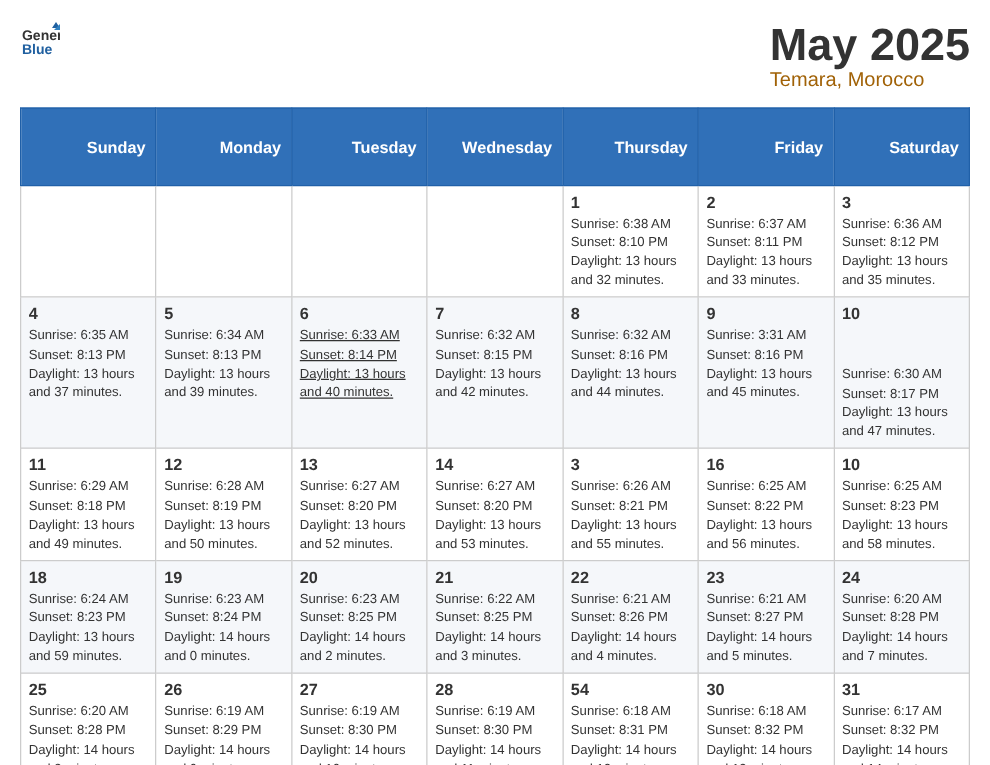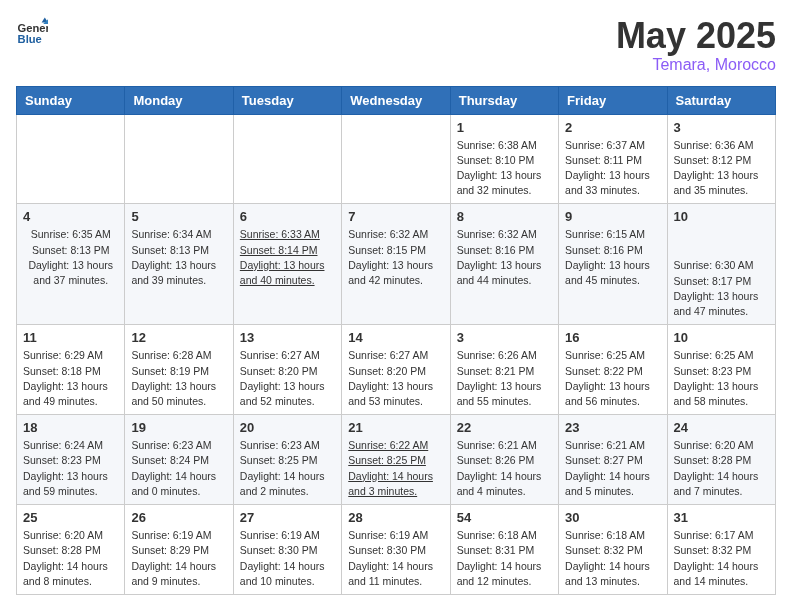--- a/index.html
+++ b/index.html
@@ -19,44 +19,43 @@
     .logo {
       display: flex;
       align-items: center;
       gap: 4px;
     }
     .logo-icon {
       width: 32px;
       height: 32px;
     }
     .title-area {
-      text-align: right;
     }
     .main-title {
       font-size: 36px;
       font-weight: bold;
       color: #333;
       line-height: 1.1;
     }
     .subtitle {
       font-size: 16px;
-      color: #8b5cf6;
+      color: #a16207;
     }
     .calendar {
       width: 100%;
       border-collapse: collapse;
       border: 1px solid #ccc;
     }
     .calendar th {
       background: #3070b8;
       color: #fff;
       font-size: 13px;
       font-weight: bold;
-      padding: 6px 8px;
-      text-align: left;
+      padding: 23px 8px;
+      text-align: right;
       border: 1px solid #2060a8;
     }
     .calendar td {
       border: 1px solid #ccc;
       vertical-align: top;
       padding: 5px 6px;
       font-size: 11px;
       color: #333;
       width: calc(100% / 7);
       min-height: 80px;
@@ -138,21 +137,21 @@
           <span class="day-number">3</span>
           <div class="day-info" style="white-space: pre-line;">Sunrise: 6:36 AM
 Sunset: 8:12 PM
 Daylight: 13 hours
 and 35 minutes.</div>
         </td>
       </tr>
       <tr>
         <td>
           <span class="day-number">4</span>
-          <div class="day-info" style="white-space: pre-line; text-align: center;">Sunrise: 6:35 AM
+          <div class="day-info" style="white-space: pre-line;">Sunrise: 6:35 AM
 Sunset: 8:13 PM
 Daylight: 13 hours
 and 37 minutes.</div>
         </td>
         <td>
           <span class="day-number">5</span>
           <div class="day-info" style="white-space: pre-line;">Sunrise: 6:34 AM
 Sunset: 8:13 PM
 Daylight: 13 hours
 and 39 minutes.</div>
@@ -173,21 +172,21 @@
         </td>
         <td>
           <span class="day-number">8</span>
           <div class="day-info" style="white-space: pre-line;">Sunrise: 6:32 AM
 Sunset: 8:16 PM
 Daylight: 13 hours
 and 44 minutes.</div>
         </td>
         <td>
           <span class="day-number">9</span>
-          <div class="day-info" style="white-space: pre-line;">Sunrise: 6:15 AM
+          <div class="day-info" style="white-space: pre-line;">Sunrise: 3:31 AM
 Sunset: 8:16 PM
 Daylight: 13 hours
 and 45 minutes.</div>
         </td>
         <td>
           <span class="day-number">10</span>
           <div class="day-info" style="white-space: pre-line; margin-top: 34px;">Sunrise: 6:30 AM
 Sunset: 8:17 PM
 Daylight: 13 hours
 and 47 minutes.</div>
@@ -261,21 +260,21 @@
         </td>
         <td>
           <span class="day-number">20</span>
           <div class="day-info" style="white-space: pre-line;">Sunrise: 6:23 AM
 Sunset: 8:25 PM
 Daylight: 14 hours
 and 2 minutes.</div>
         </td>
         <td>
           <span class="day-number">21</span>
-          <div class="day-info" style="white-space: pre-line; text-decoration: underline;">Sunrise: 6:22 AM
+          <div class="day-info" style="white-space: pre-line;">Sunrise: 6:22 AM
 Sunset: 8:25 PM
 Daylight: 14 hours
 and 3 minutes.</div>
         </td>
         <td>
           <span class="day-number">22</span>
           <div class="day-info" style="white-space: pre-line;">Sunrise: 6:21 AM
 Sunset: 8:26 PM
 Daylight: 14 hours
 and 4 minutes.</div>

